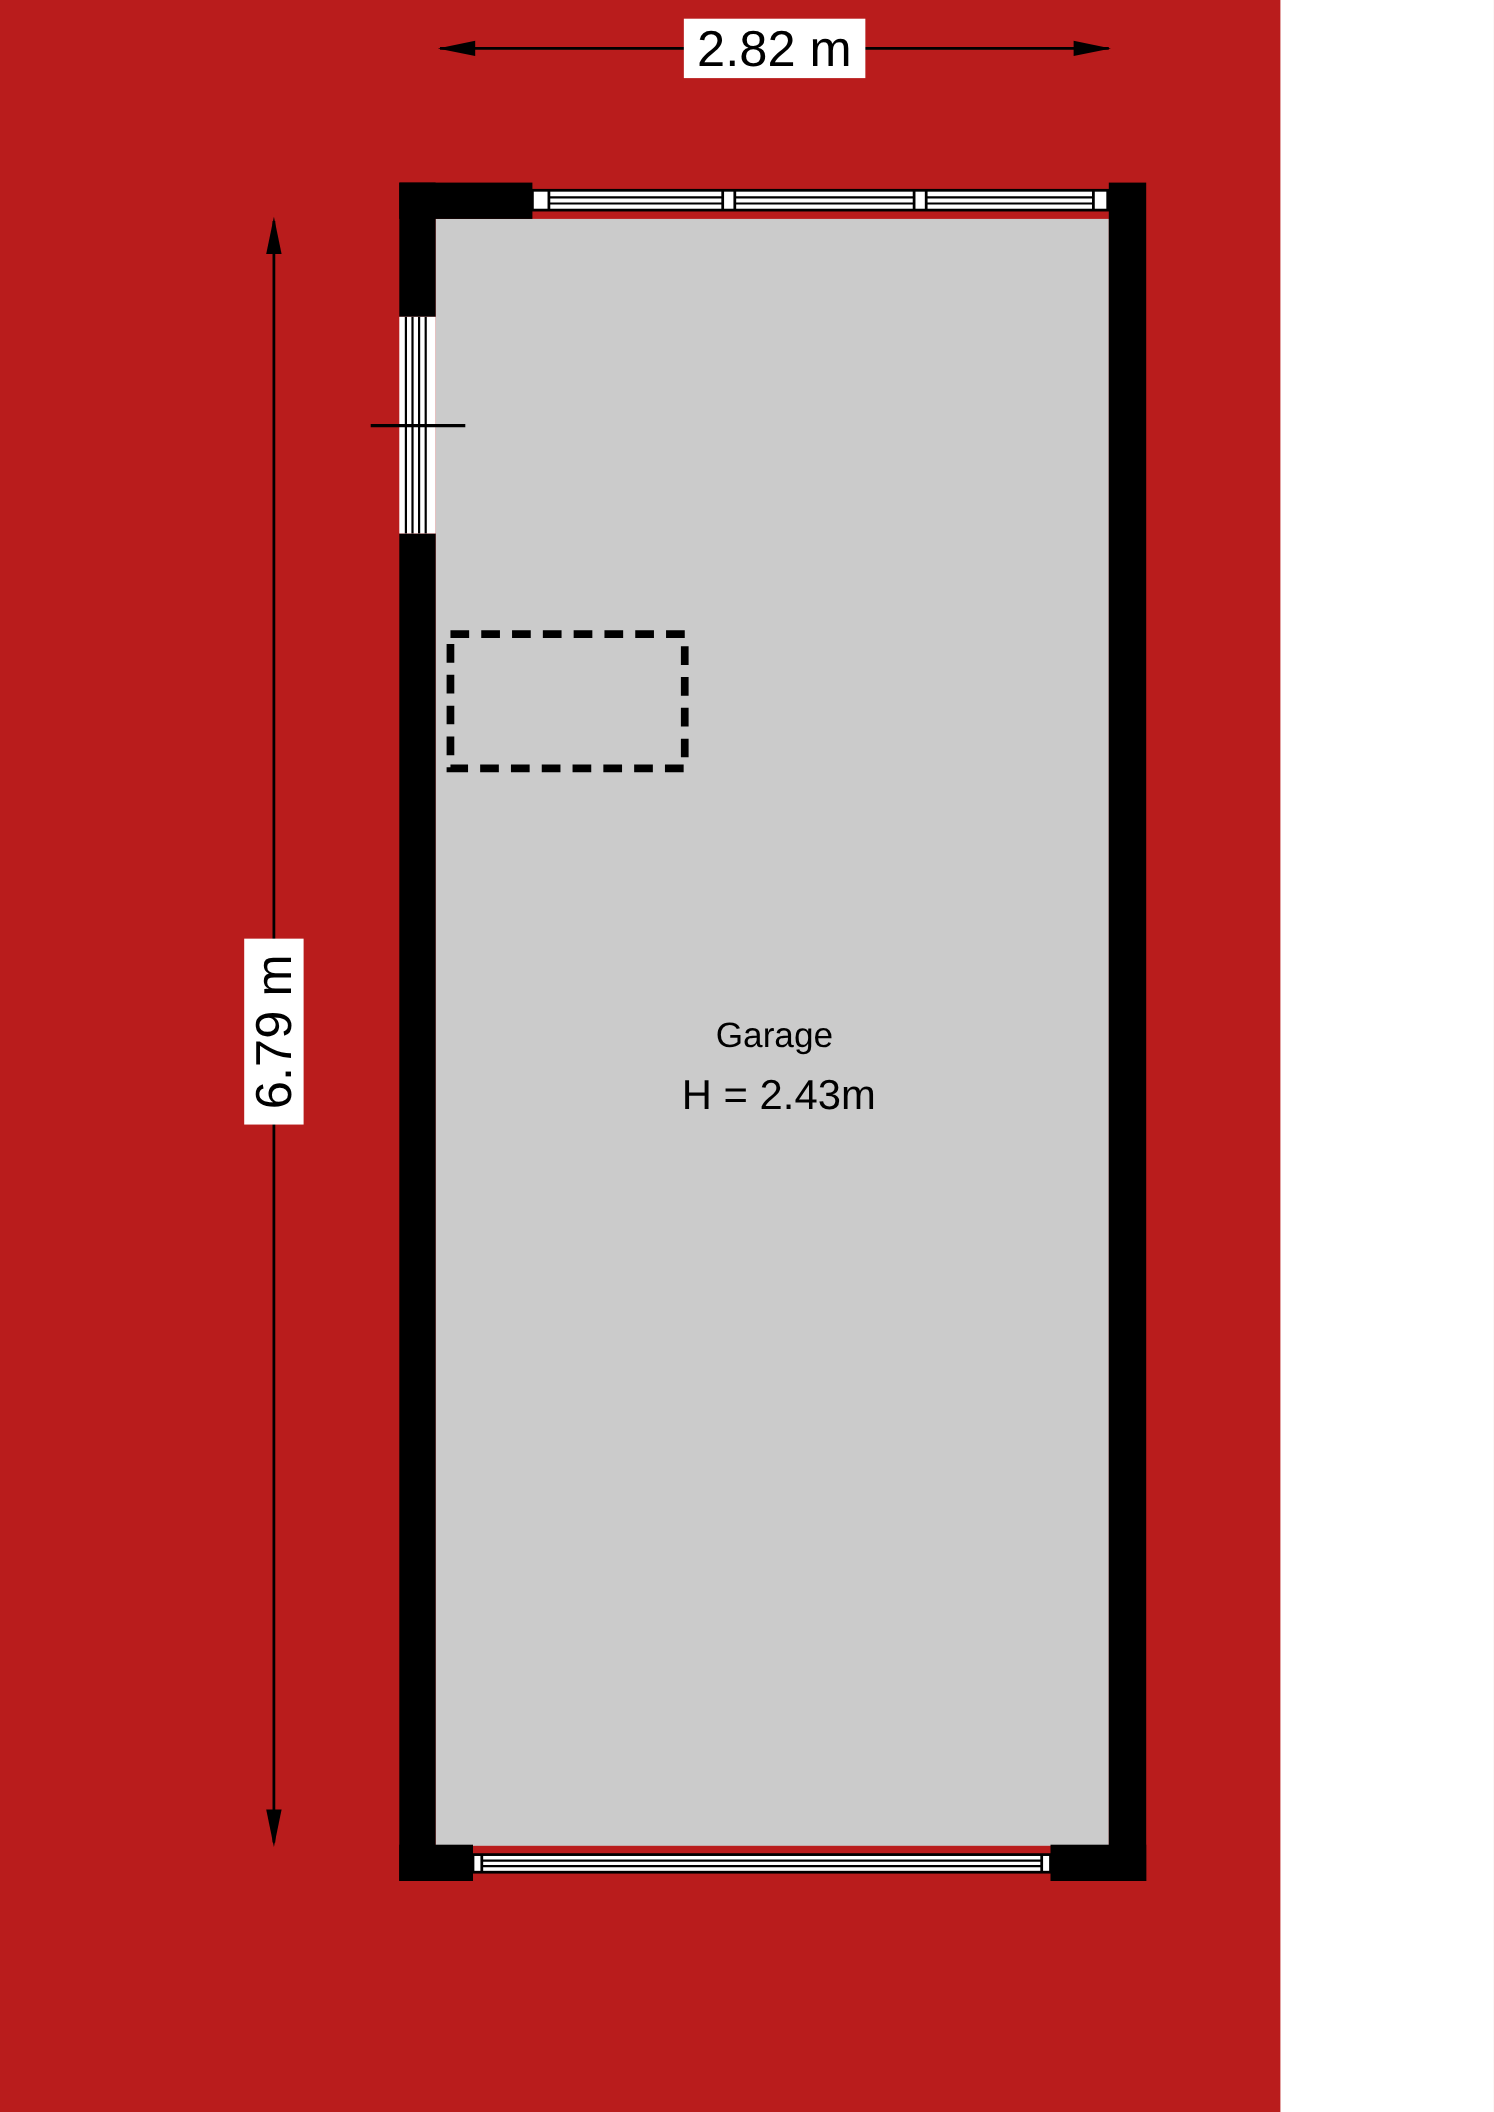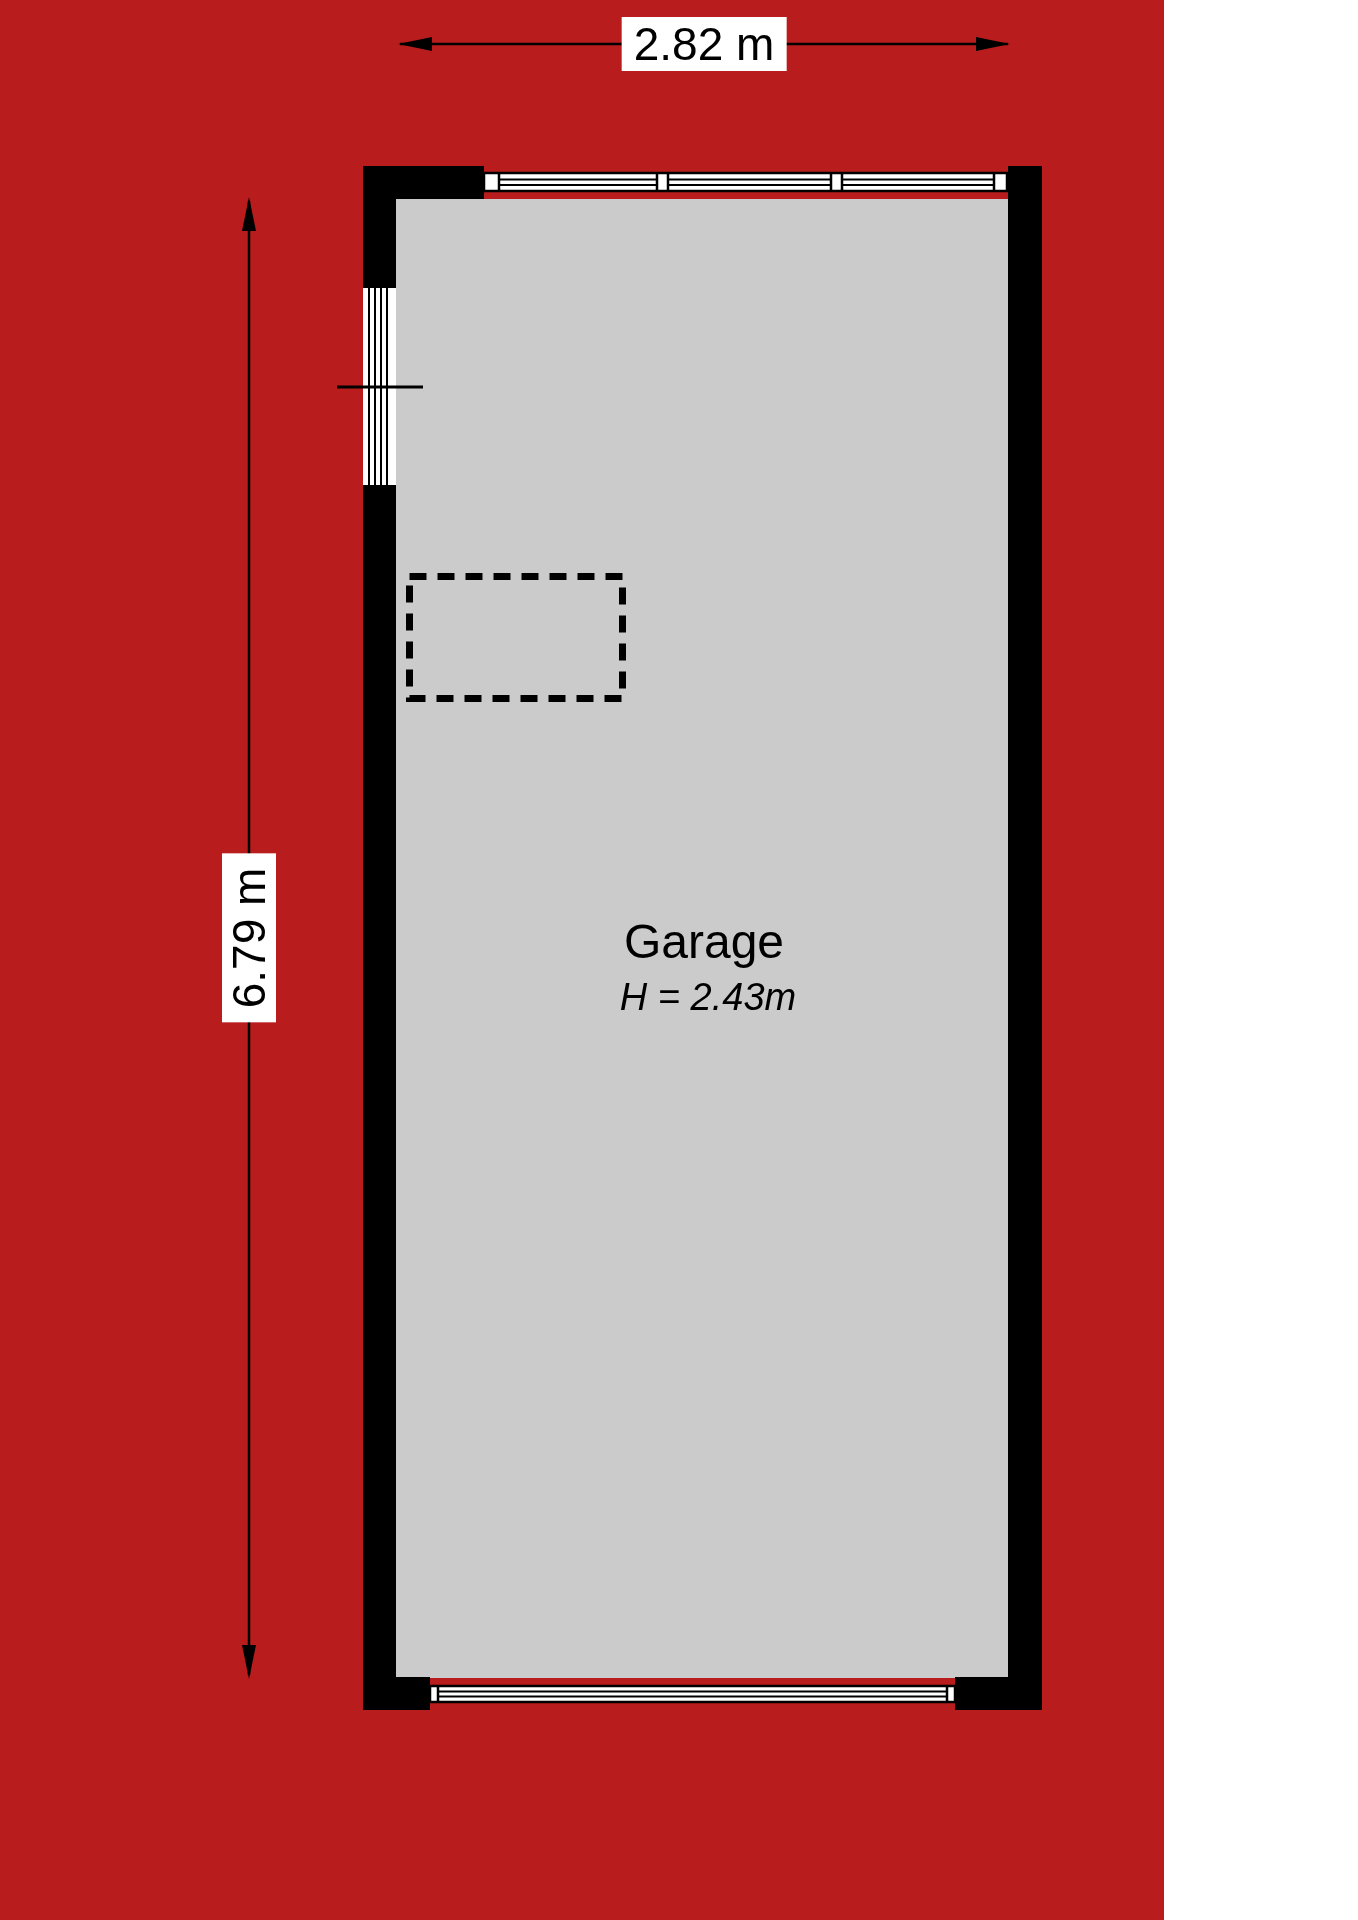--- a/index.html
+++ b/index.html
@@ -30,21 +30,21 @@
     font-size: 46px;
     background: #ffffff;
     padding: 0 12px;
     transform: translate(-50%, -50%);
   }
   .dim-label.vertical {
     transform: translate(-50%, -50%) rotate(-90deg);
     padding: 0 14px;
   }
   .room-name {
-    font-size: 48px;
+    font-size: 32px;
     transform: translate(-50%, -50%);
   }
   .room-height {
     font-size: 38px;
     transform: translate(-50%, -50%);
   }
   .disclaimer {
     position: absolute;
     left: 0;
     right: 0;
@@ -126,18 +126,18 @@
       <polygon points="249,1679 242,1645 256,1645" stroke="none"></polygon>
     </g>
   </svg>
 
   <div class="label dim-label" style="left:704px; top:44px;">2.82 m</div>
 
   <div class="label dim-label vertical" style="left:249px; top:938px;">6.79 m</div>
 
   <div class="label room-name" style="left:704px; top:941px;">Garage</div>
 
-  <div class="label room-height" style="left:708px; top:997px;font-style:italic;">H = 2.43m</div>
+  <div class="label room-height" style="left:708px; top:997px;">H = 2.43m</div>
 
   <div class="disclaimer">
   </div>
 
 </div>
 
 </body></html>

